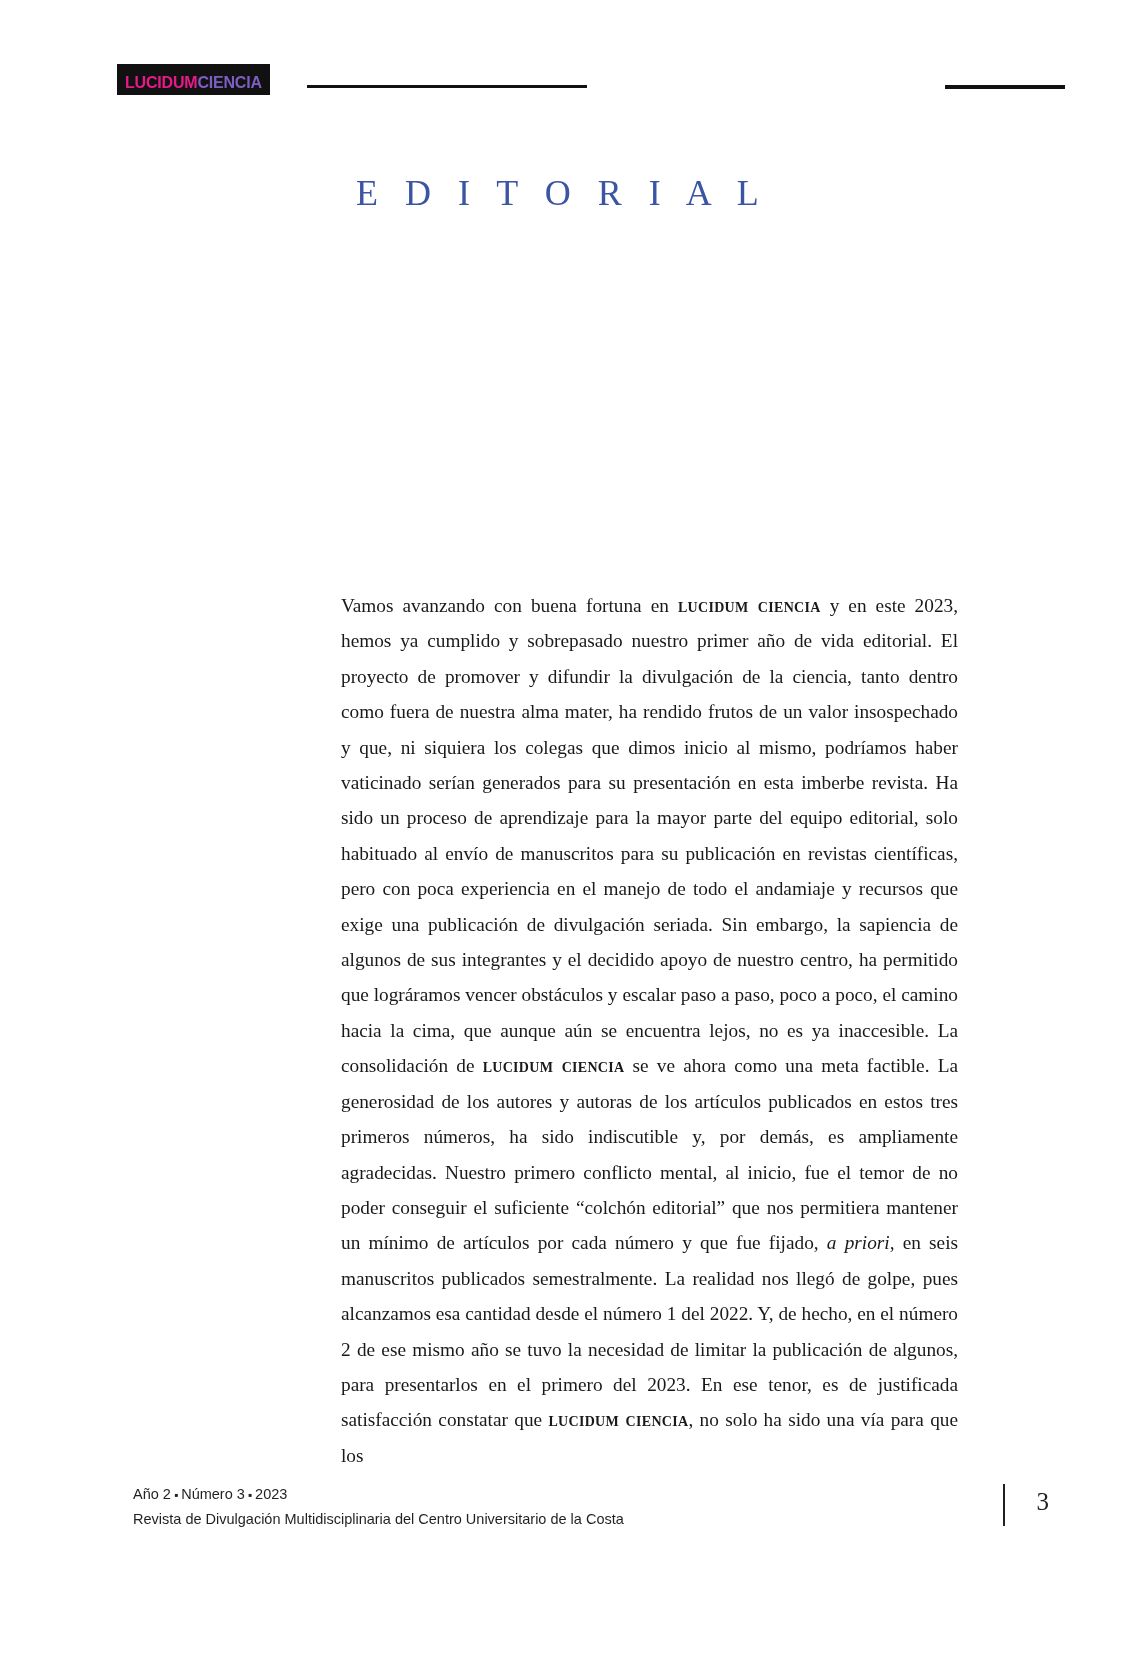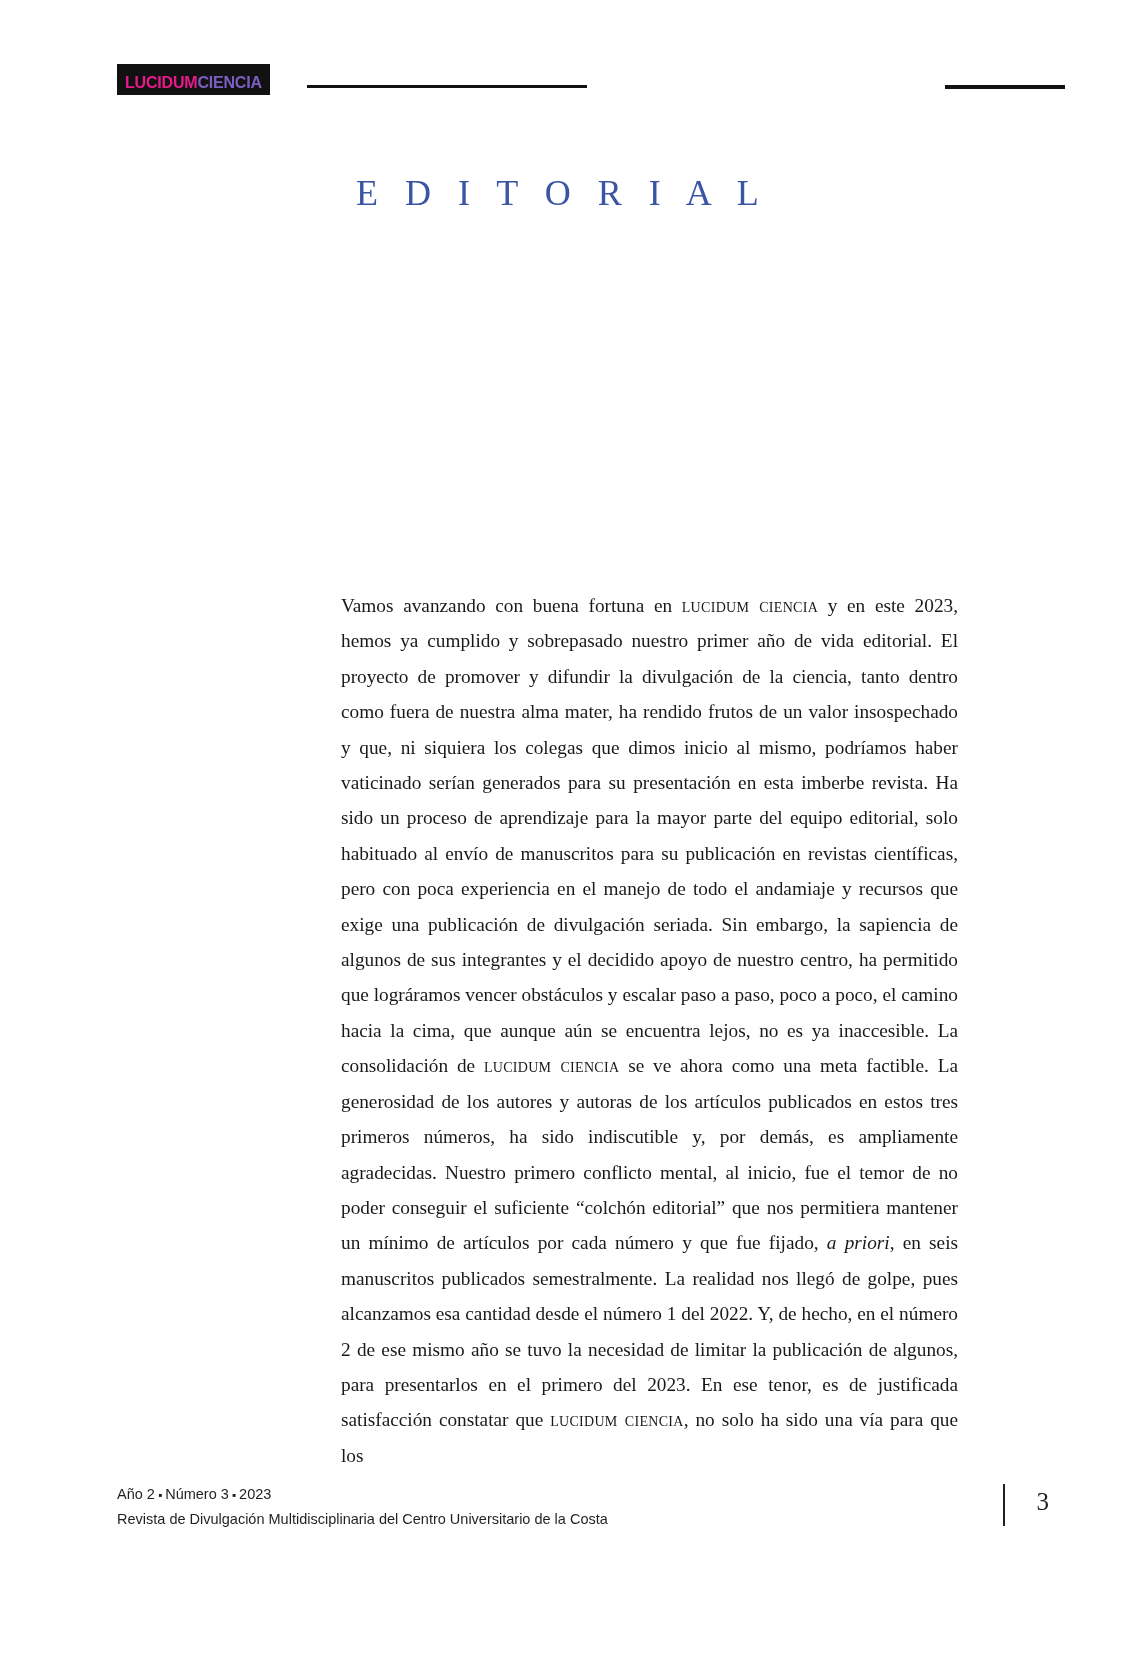--- a/index.html
+++ b/index.html
@@ -87,36 +87,37 @@
     text-justify: inter-word;
     color: #191919;
     hyphens: manual;
   }
   .article-body p {
     margin: 0;
   }
   .smallcaps {
     font-variant: small-caps;
     letter-spacing: 0.3px;
+    font-weight: bold;
   }
   .italic {
     font-style: italic;
   }
 
   
   .page-footer {
     position: absolute;
     bottom: 120px;
     left: 117px;
     right: 58px;
     height: 52px;
   }
   .footer-text {
     position: absolute;
-    left: 0;
+    left: 16px;
     top: 0;
     font-family: "Liberation Sans", sans-serif;
     font-size: 14.5px;
     line-height: 24px;
     color: #231f20;
   }
   .footer-text .sep {
     color: #231f20;
     font-size: 12px;
     padding: 0 3px;

